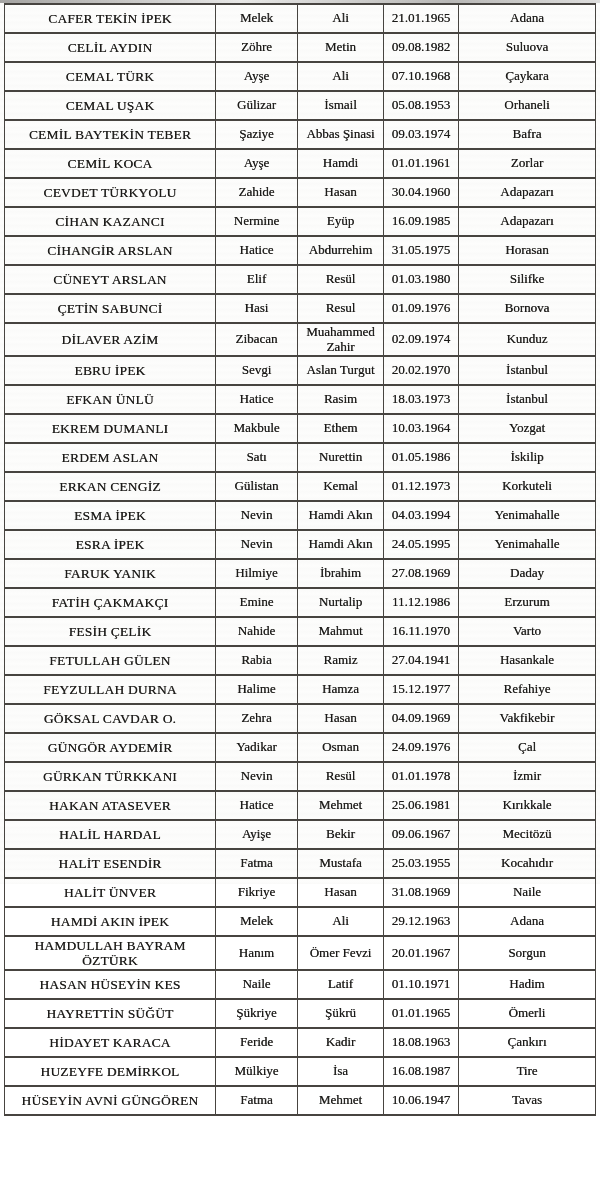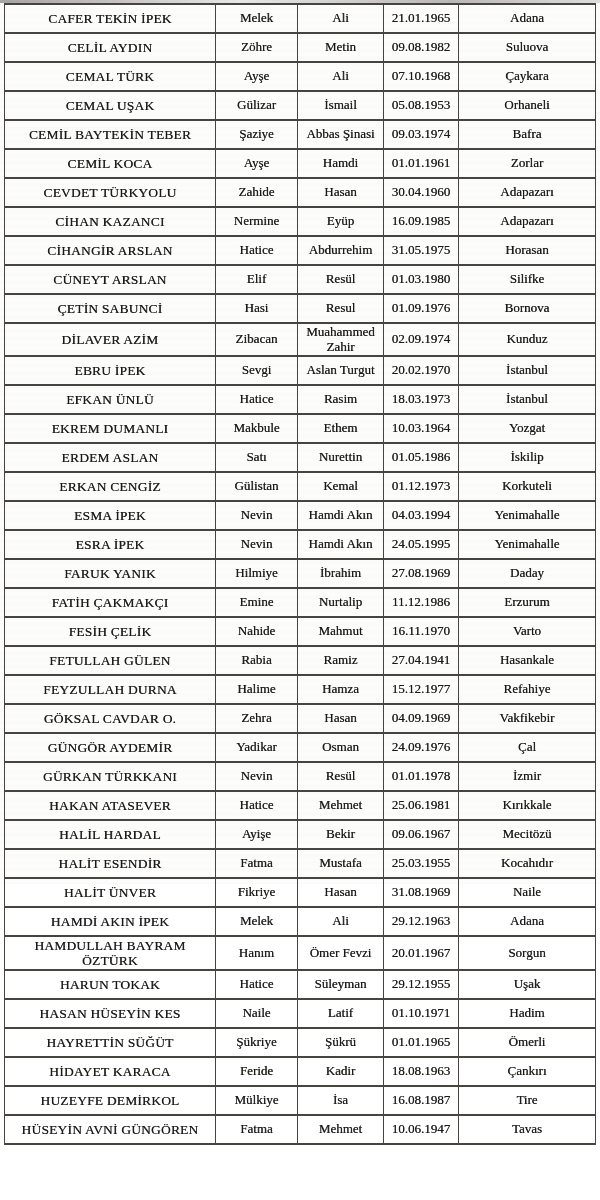--- a/index.html
+++ b/index.html
@@ -299,27 +299,20 @@
           <td>Adana</td>
         </tr>
         <tr>
           <td class="name-cell">HAMDULLAH BAYRAM ÖZTÜRK</td>
           <td>Hanım</td>
           <td>Ömer Fevzi</td>
           <td>20.01.1967</td>
           <td>Sorgun</td>
         </tr>
         <tr>
-          <td class="name-cell">HARUN TOKAK</td>
-          <td>Hatice</td>
-          <td>Süleyman</td>
-          <td>29.12.1955</td>
-          <td>Uşak</td>
-        </tr>
-        <tr>
           <td class="name-cell">HASAN HÜSEYİN KES</td>
           <td>Naile</td>
           <td>Latif</td>
           <td>01.10.1971</td>
           <td>Hadim</td>
         </tr>
         <tr>
           <td class="name-cell">HAYRETTİN SÜĞÜT</td>
           <td>Şükriye</td>
           <td>Şükrü</td>

